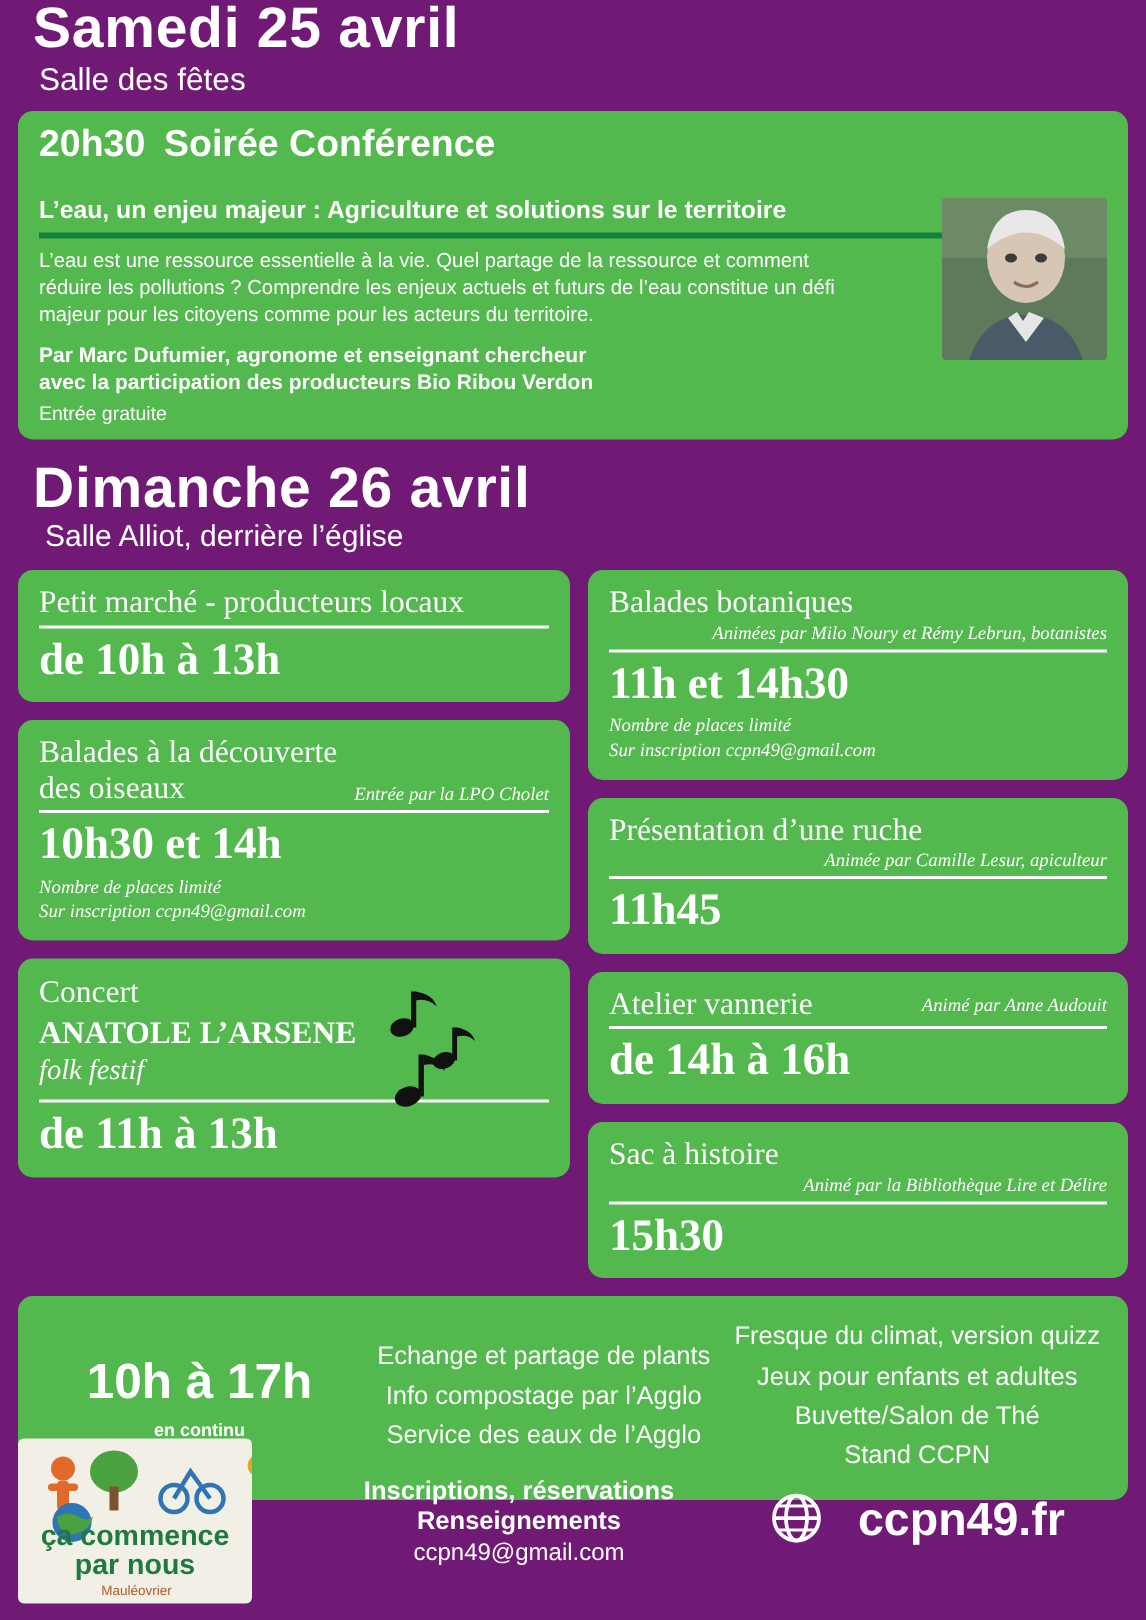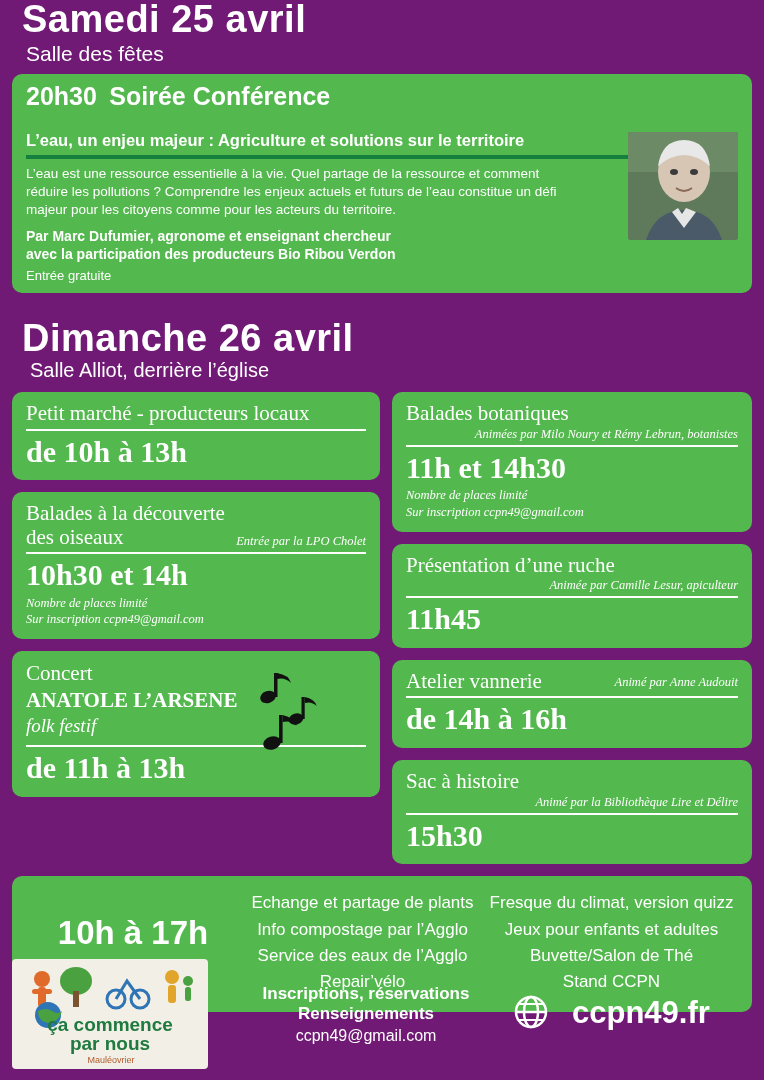--- a/index.html
+++ b/index.html
@@ -75,21 +75,21 @@
     right: 14px;
     top: 58px;
     width: 110px;
     height: 108px;
     border-radius: 3px;
     overflow: hidden;
     background: #6b7a5e;
   }
 
   
-  .sun-wrap { margin-top: 26px; }
+  .sun-wrap { margin-top: 14px; }
   .sun-sub {
     font-size: 20px;
     margin-left: 30px;
     margin-top: 0px;
   }
 
   .grid {
     position: relative;
     margin: 10px 12px 0 12px;
     display: flex;
@@ -178,21 +178,21 @@
     position: absolute;
     left: 0;
     bottom: 0;
     width: 764px;
     height: 132px;
     display: flex;
     align-items: center;
   }
   .logo {
     margin-left: 12px;
-    width: 196px;
+    width: 156px;
     height: 110px;
     background: #f2efe6;
     border-radius: 4px;
     position: relative;
     overflow: hidden;
   }
   .logo-text {
     position: absolute;
     left: 0; right: 0;
     bottom: 16px;
@@ -354,21 +354,20 @@
 
   <div class="continuous">
     <div class="cont-left">
       <div class="cont-hours">10h à 17h</div>
       <div class="cont-sub">en continu</div>
     </div>
     <div class="cont-col">
       <div>Echange et partage de plants</div>
       <div>Info compostage par l’Agglo</div>
       <div>Service des eaux de l’Agglo</div>
-      <div>Repair’vélo</div>
     </div>
     <div class="cont-col">
       <div>Fresque du climat, version quizz</div>
       <div>Jeux pour enfants et adultes</div>
       <div>Buvette/Salon de Thé</div>
       <div>Stand CCPN</div>
     </div>
   </div>
 
   <div class="footer">

